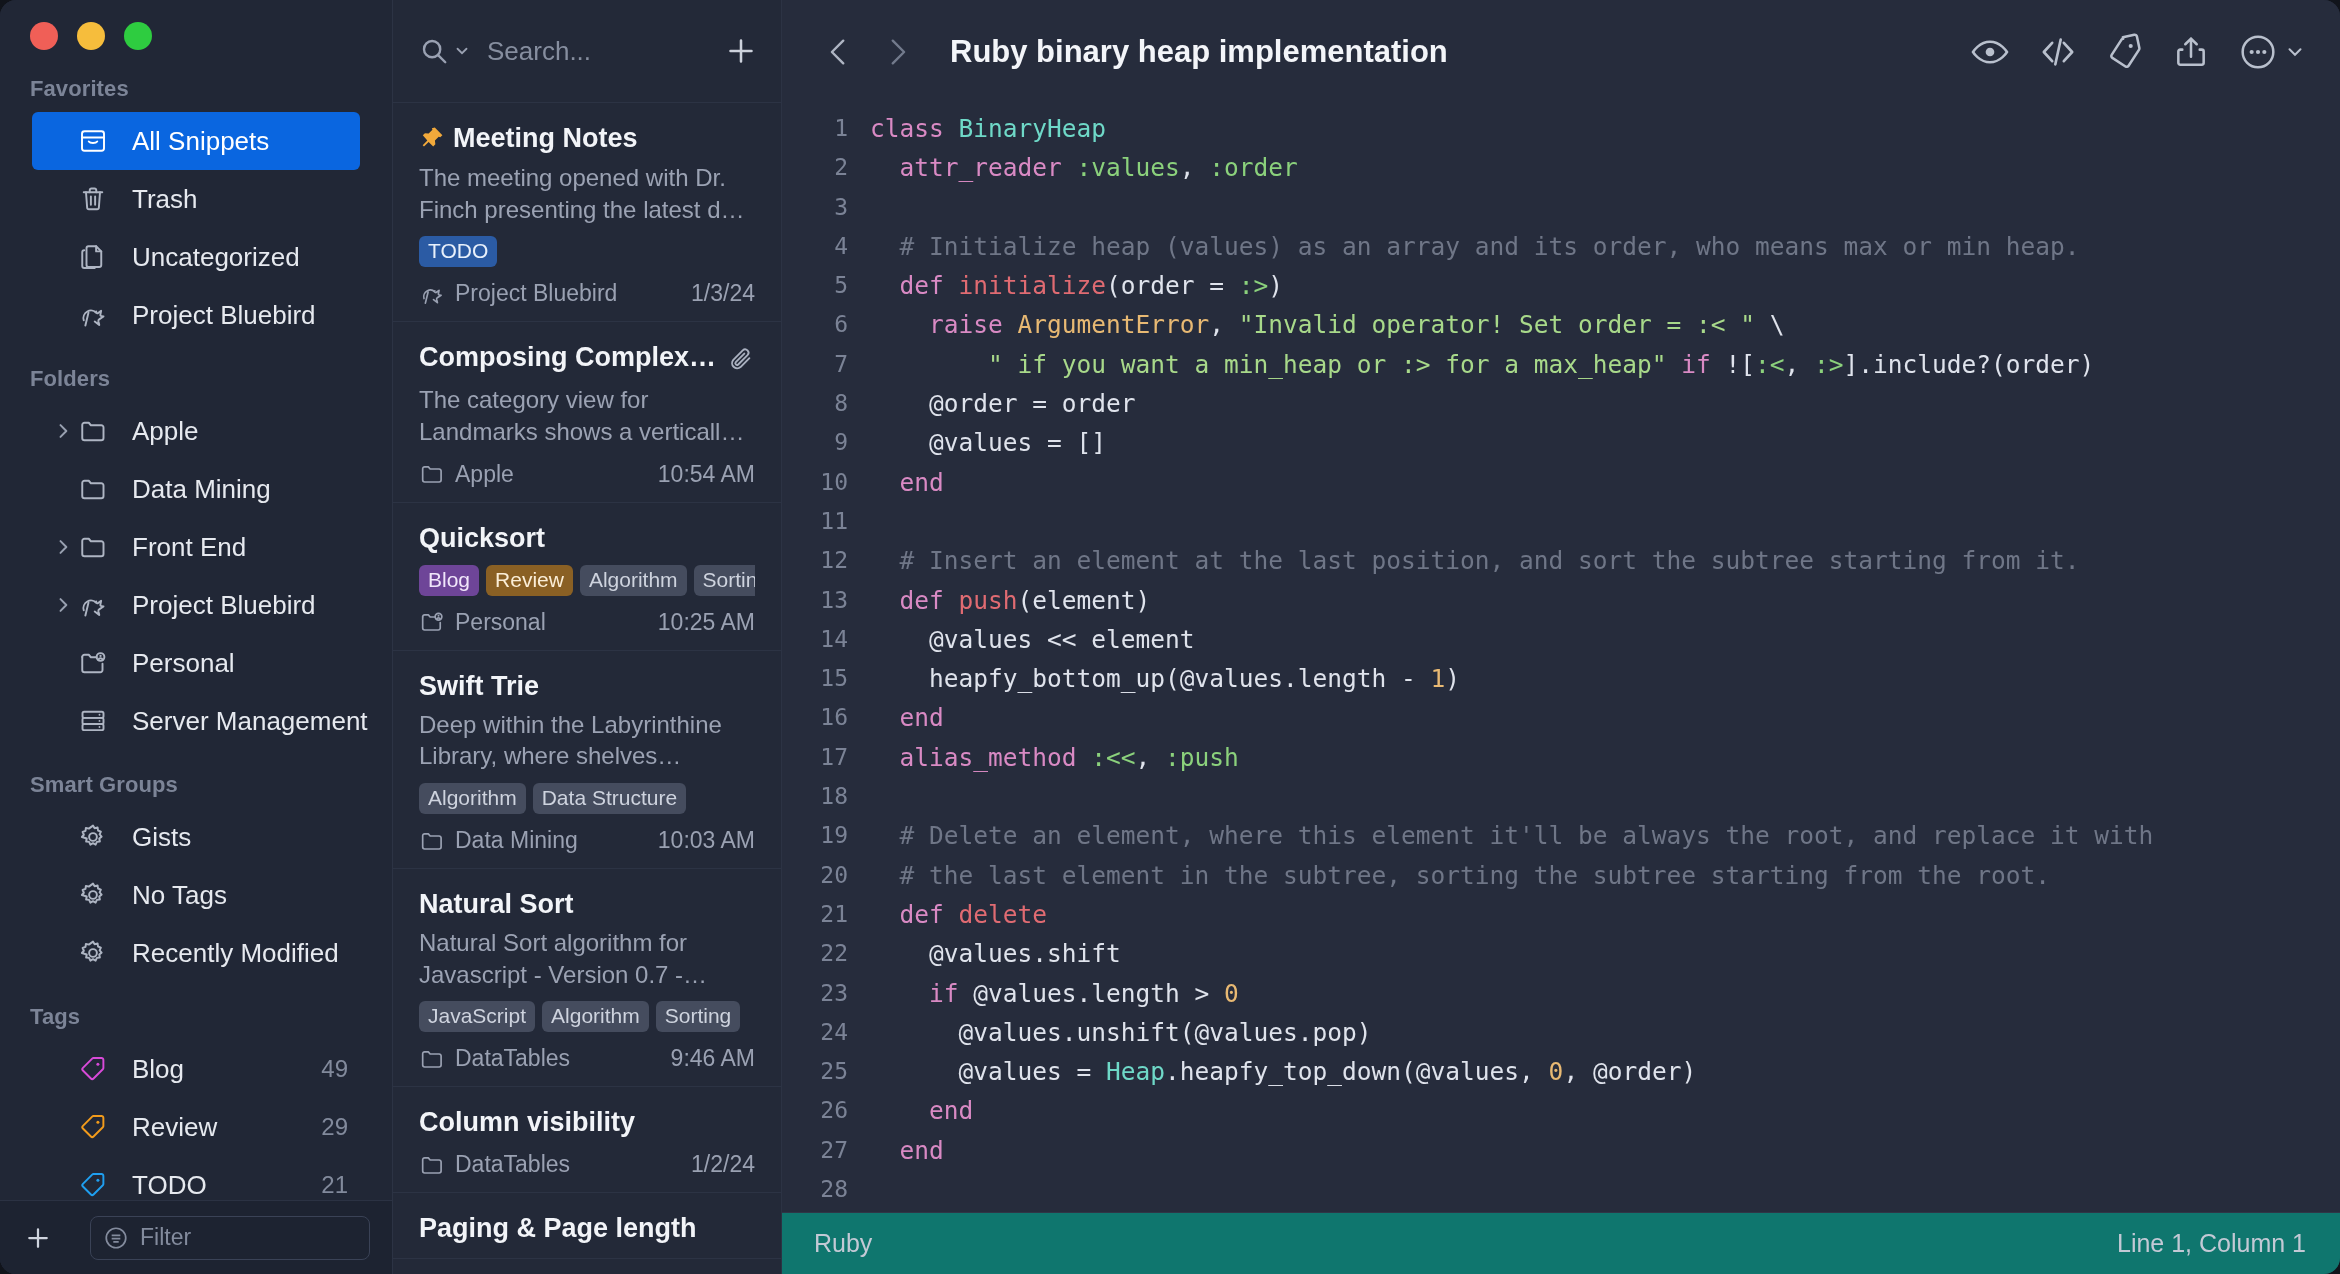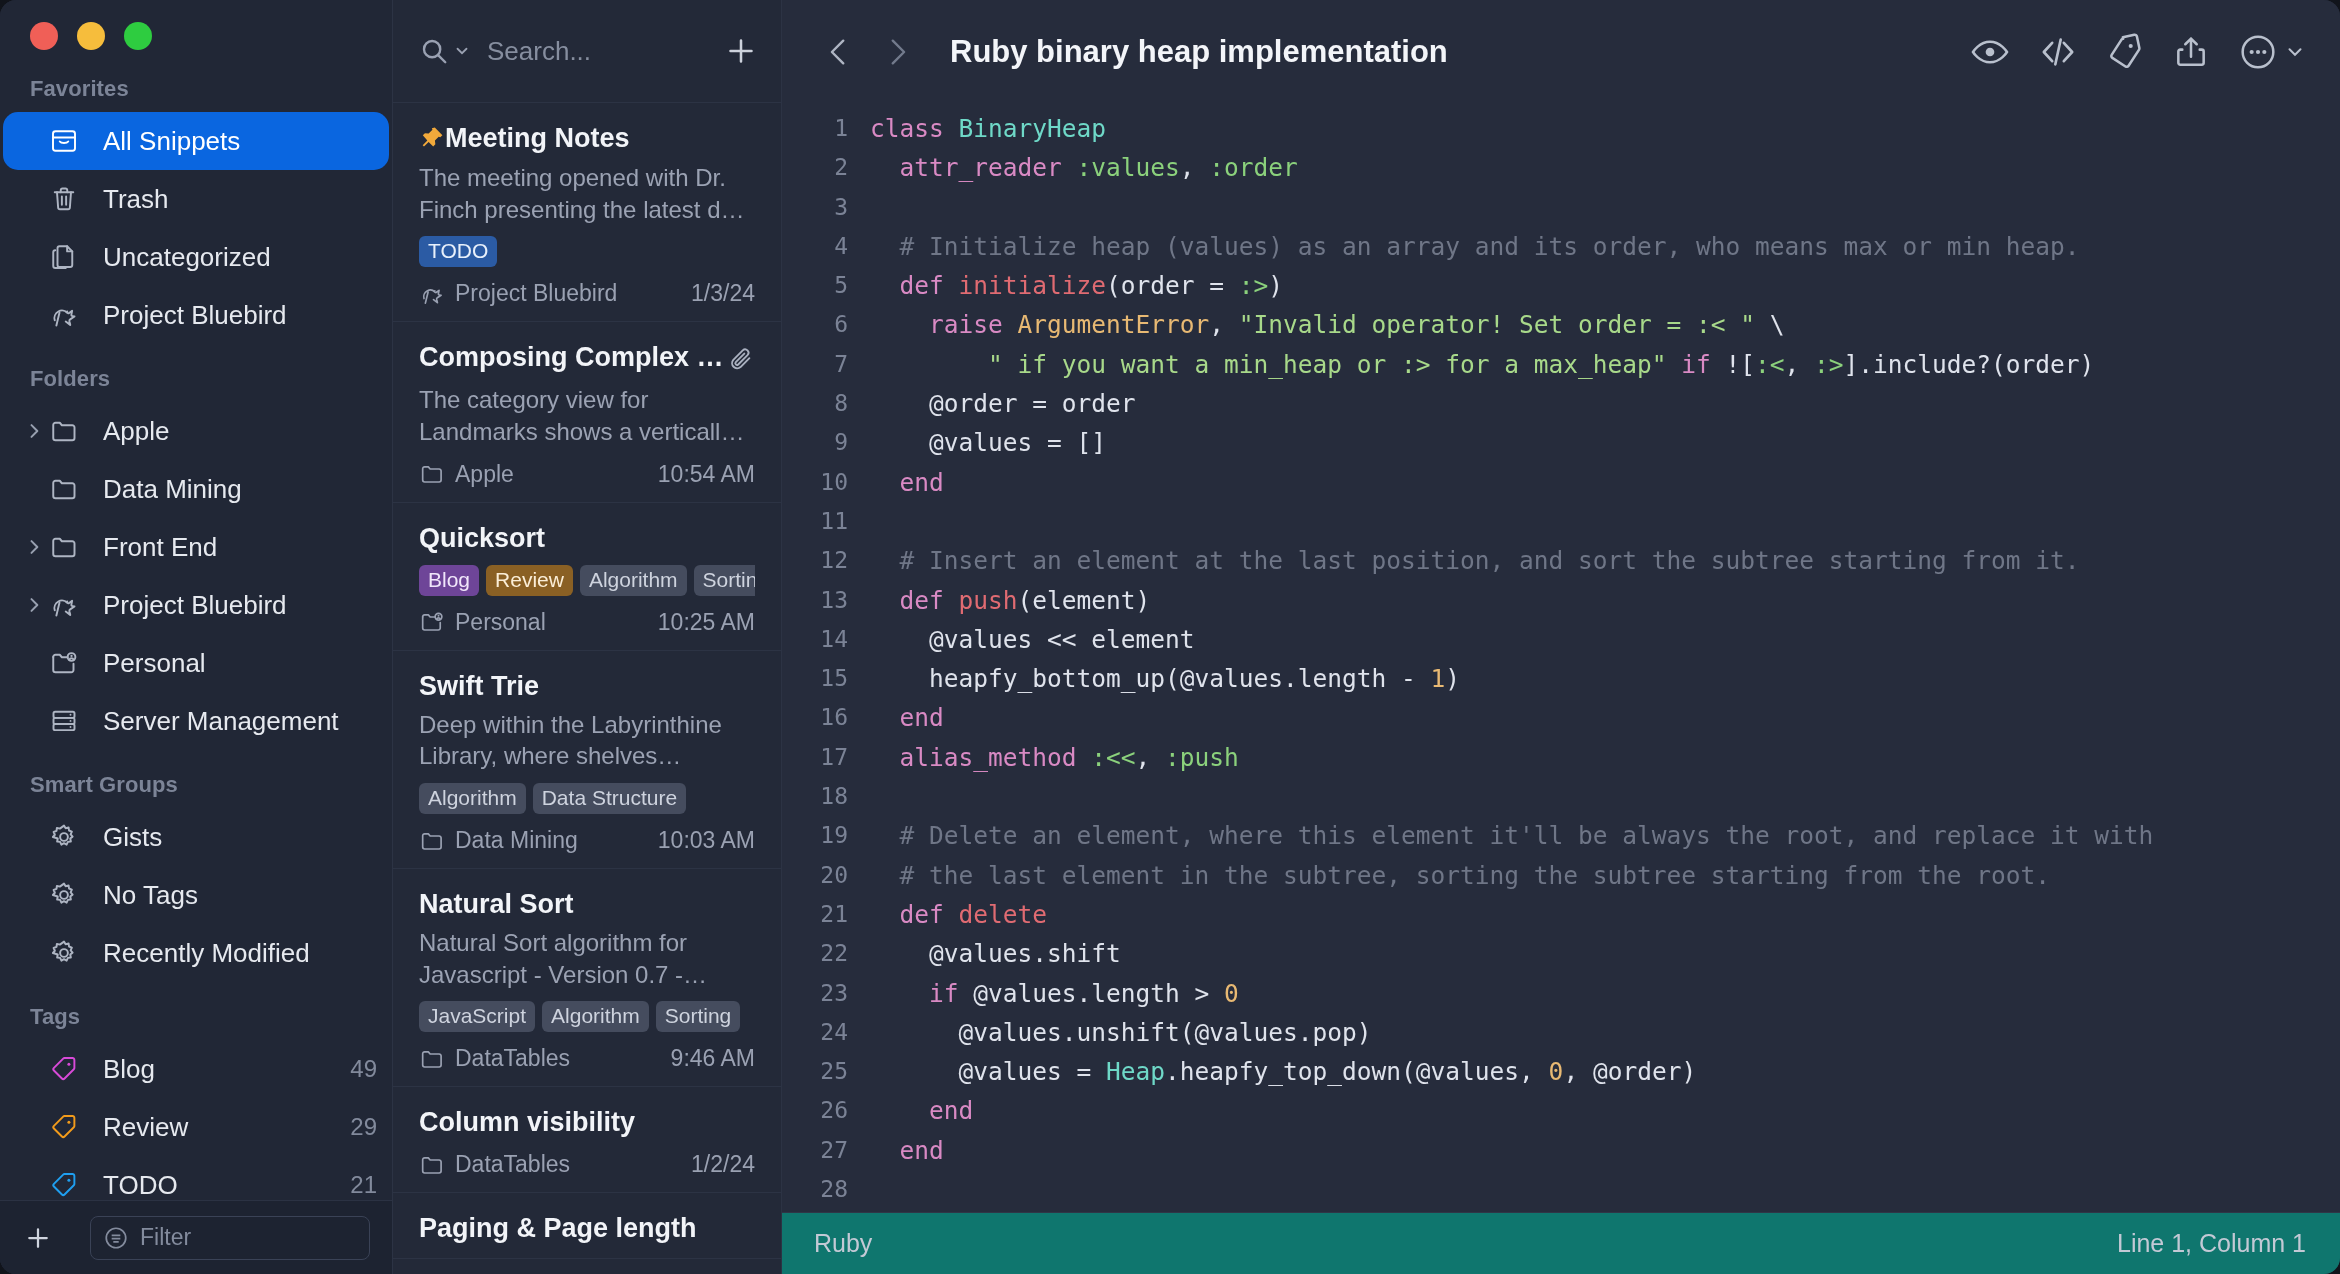--- a/index.html
+++ b/index.html
@@ -35,22 +35,22 @@
   .dot.green { background: #2ecc40; }
 
   .sb-scroll { flex: 1; overflow: hidden; padding-bottom: 12px; }
   .sb-section {
     color: #7c8497; font-size: 22px; font-weight: bold;
     padding: 14px 0 10px 30px; letter-spacing: .1px;
   }
   .sb-section.tight { padding-top: 22px; }
   .sb-item {
     display: flex; align-items: center;
-    height: 58px; margin: 0 3px;
-    padding-left: 18px; border-radius: 15px;
+    height: 58px; margin: 0 32px;
+    padding-left: 18px; border-radius: 6px;
     color: #e6e9ef; font-size: 26px;
     position: relative;
   }
   .sb-item.selected { background: #0a66e0; color: #fff; }
   .sb-item .disc {
     width: 26px; flex: 0 0 26px; display: flex; align-items: center;
     justify-content: center; margin-right: 2px;
   }
   .sb-item .ico {
     width: 40px; flex: 0 0 40px; display: flex; align-items: center;
@@ -94,21 +94,21 @@
   }
   .search-ico { display: flex; align-items: center; gap: 4px; color: #9aa1b2; }
   .search-ph { flex: 1; color: #868e9f; font-size: 26px; padding-left: 10px; }
   .add-btn { color: #cdd2dc; display: flex; align-items: center; }
 
   .list-body { flex: 1; overflow: hidden; }
   .snip {
     padding: 20px 26px 14px 26px;
     border-bottom: 1px solid #2c3344;
   }
-  .snip-title-row { display: flex; align-items: flex-start; }
+  .snip-title-row { display: flex; align-items: flex-start; gap: 8px; }
   .snip-title {
     color: #f2f4f8; font-size: 27px; font-weight: bold;
     flex: 1; white-space: nowrap; overflow: hidden; text-overflow: ellipsis;
   }
   .pin { color: #f2a93b; flex: 0 0 auto; margin-top: 2px; }
   .clip { color: #aab1c0; flex: 0 0 auto; margin-top: 3px; }
   .snip-prev {
     color: #9ba2b3; font-size: 24px; line-height: 1.32;
     margin-top: 7px;
     display: -webkit-box; -webkit-line-clamp: 2; -webkit-box-orient: vertical;

